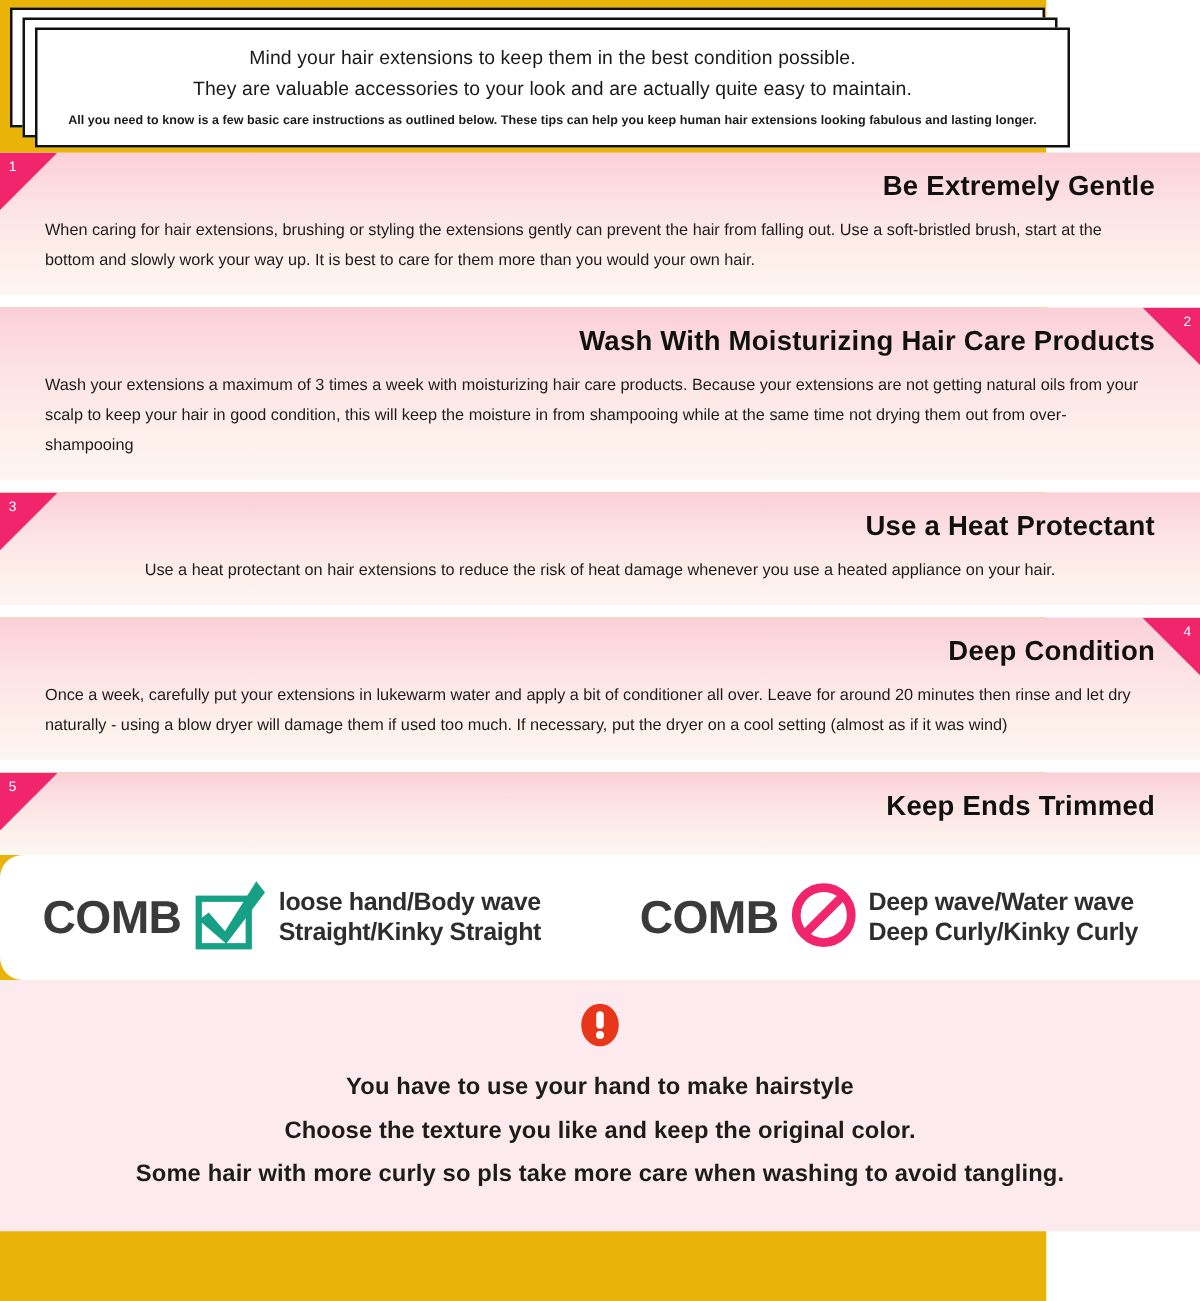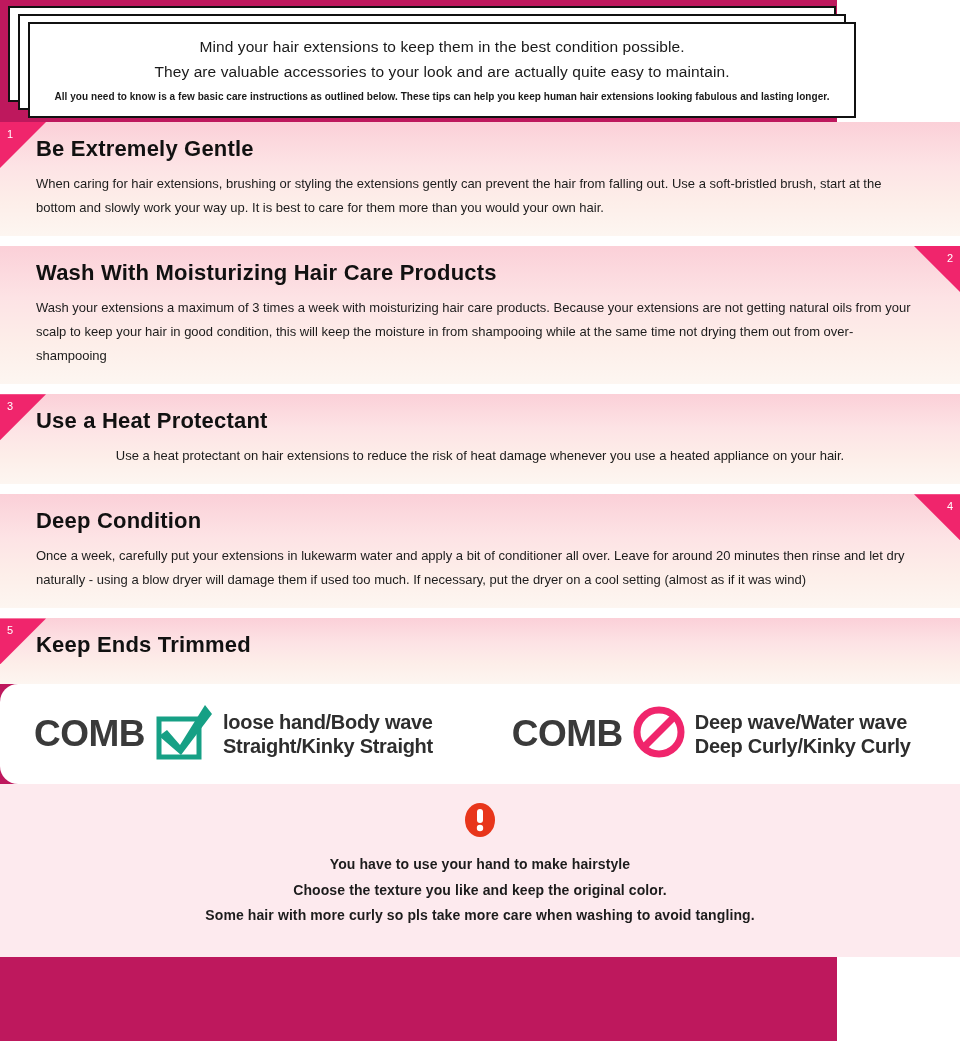--- a/index.html
+++ b/index.html
@@ -2,21 +2,21 @@
 <html><head>
 <meta charset="utf-8">
 <style>
   * { margin:0; padding:0; box-sizing:border-box; }
   html, body {
     width:960px; height:1041px;
     background:#ffffff;
     font-family:"Liberation Sans", sans-serif;
     overflow:hidden;
   }
-  .page { position:relative; width:837px; height:1041px; background:#be185d; }
+  .page { position:relative; width:837px; height:1041px; background:#eab308; }
 
   
   .header-stack {
     position:relative;
     width:880px;
     height:122px;
     margin:0 auto;
     padding-top:6px;
   }
   .card-shadow {
@@ -44,21 +44,21 @@
 
   
   .tip {
     position:relative;
     width:960px;
     background:linear-gradient(180deg,#fbd0d8 0%, #fde3e5 38%, #fdeee9 70%, #fdf6f1 100%);
     overflow:hidden;
     padding:14px 36px 16px 36px;
   }
   .tip .title {
-    text-align:left;
+    text-align:right;
     font-size:22px;
     font-weight:bold;
     color:#111111;
     letter-spacing:0.2px;
     margin-bottom:10px;
   }
   .tip .body {
     font-size:13px;
     color:#1c1c1c;
     line-height:1.85;
@@ -125,21 +125,21 @@
   
   .footer-note {
     width:960px;
     background:#fdeaee;
     padding:18px 0 28px 0;
     text-align:center;
     flex:1;
   }
   .warn-wrap { display:flex; justify-content:center; margin-bottom:10px; }
   .footer-line {
-    font-size:14px;
+    font-size:19px;
     font-weight:bold;
     color:#1c1c1c;
     line-height:1.82;
     letter-spacing:0.1px;
   }
 </style>
 </head>
 <body>
 
 <div class="page">

